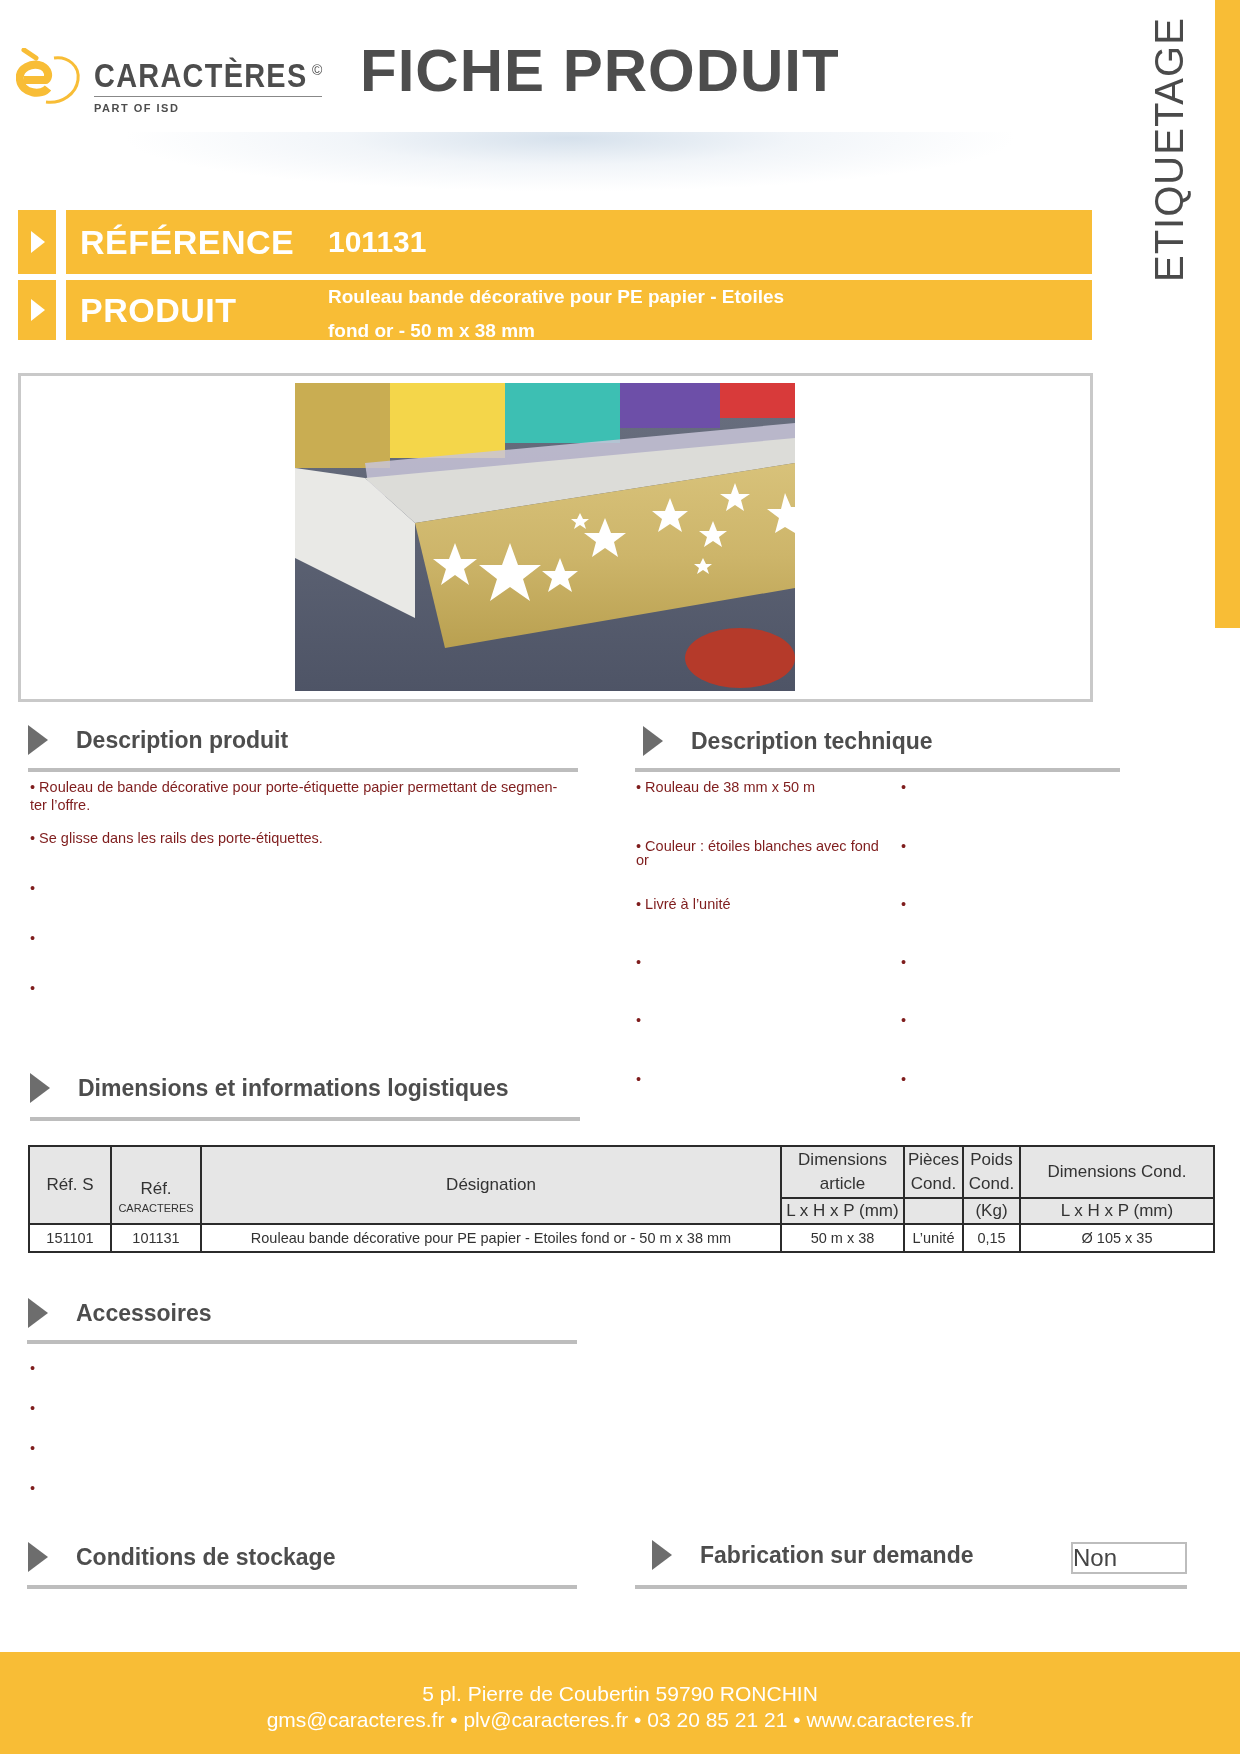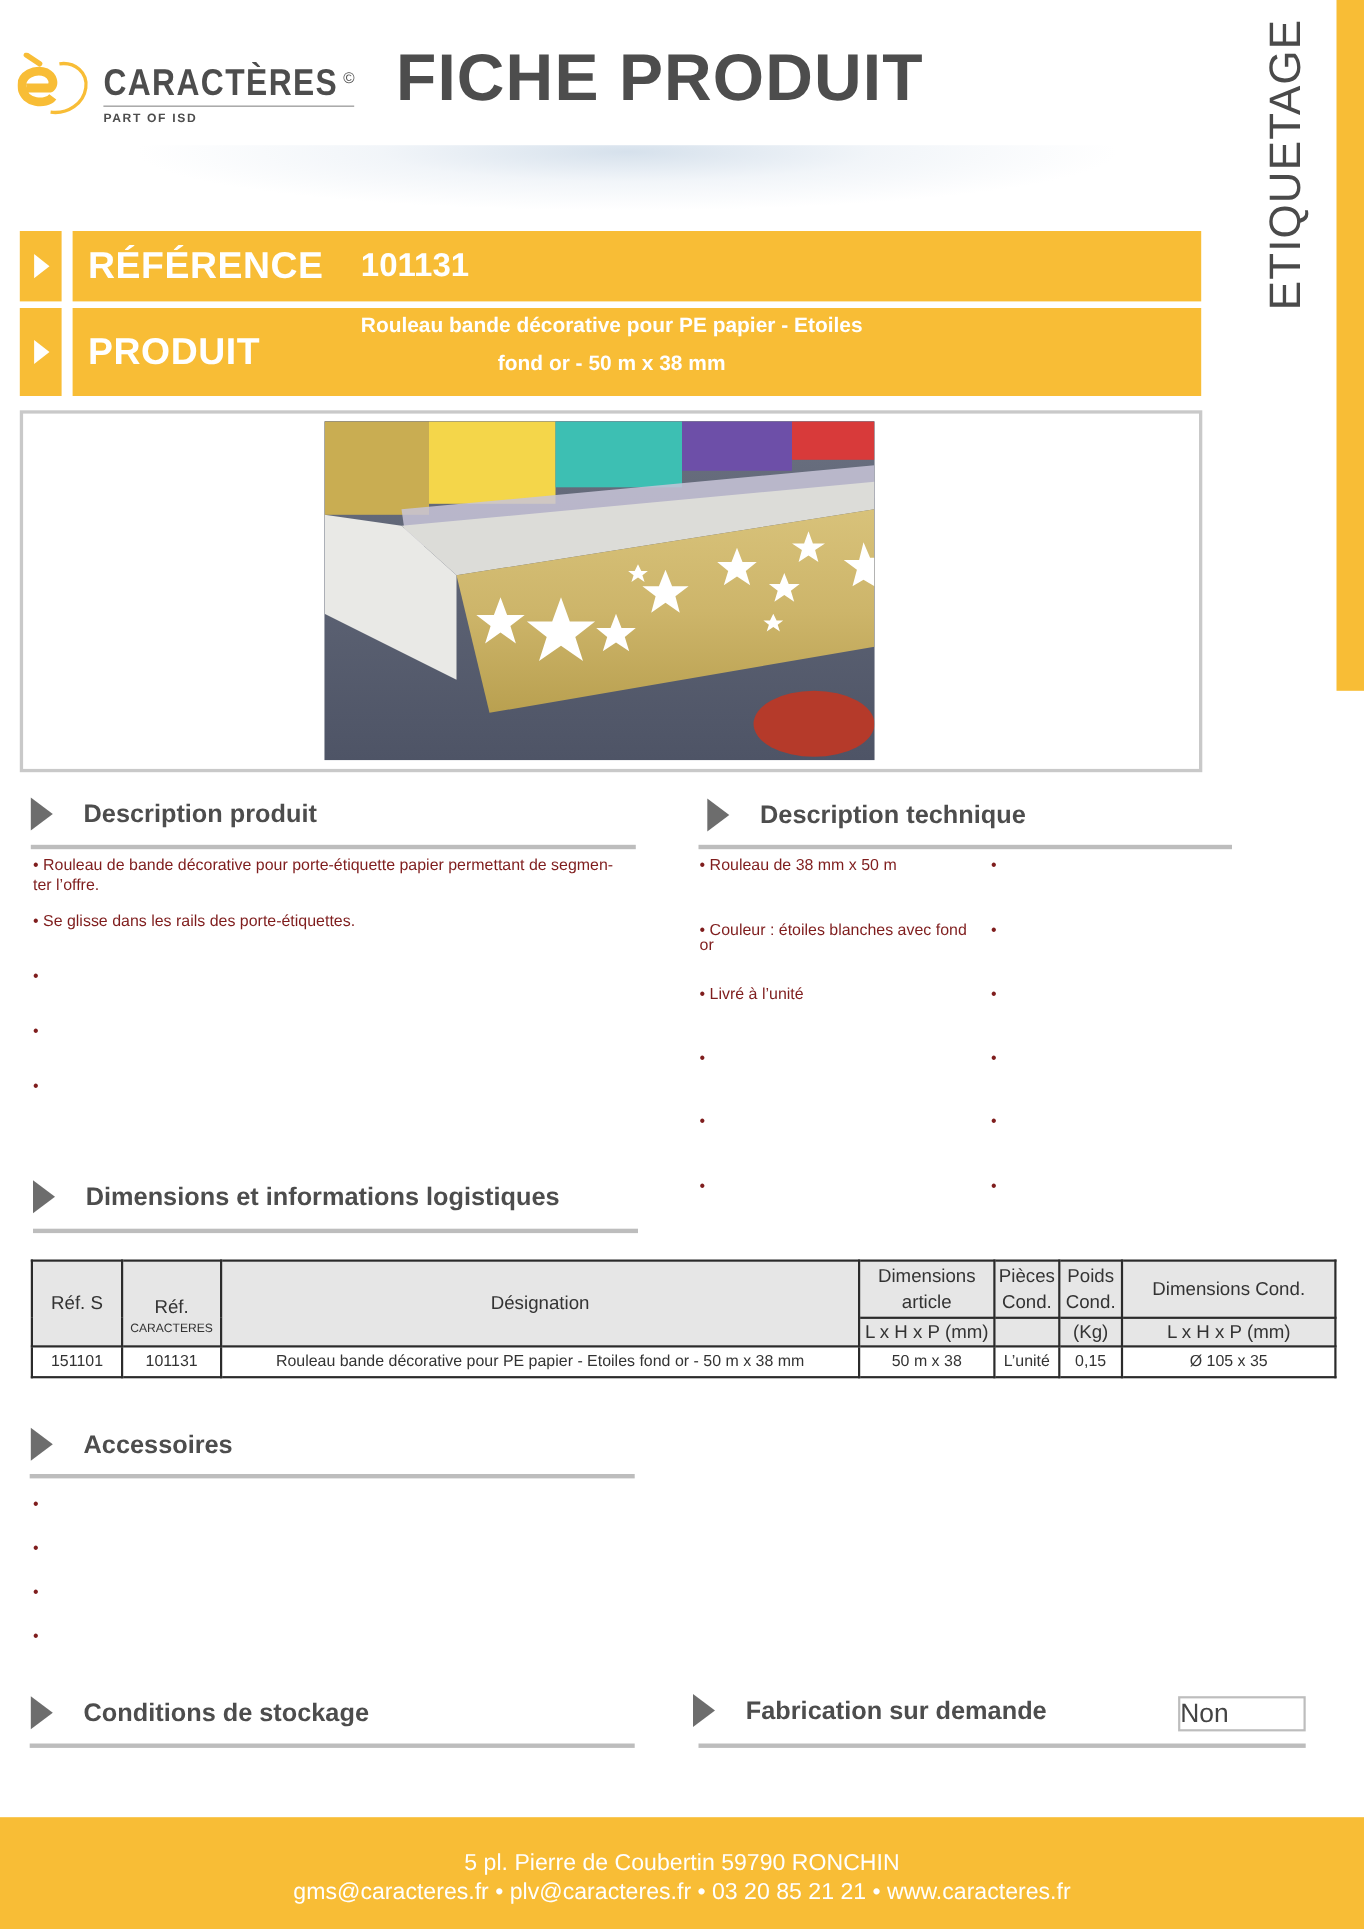--- a/index.html
+++ b/index.html
@@ -26,21 +26,21 @@
 
   
   .ybar { position: absolute; left: 18px; width: 1074px; }
   .ybar .tab { position: absolute; left: 0; top: 0; width: 38px; height: 100%; background: #f8bd36; }
   .ybar .tab::after { content: ""; position: absolute; left: 13px; top: 50%; margin-top: -11px; border-left: 14px solid #fff; border-top: 11px solid transparent; border-bottom: 11px solid transparent; }
   .ybar .body { position: absolute; left: 48px; top: 0; right: 0; height: 100%; background: #f8bd36; }
   .ybar .lbl { position: absolute; left: 14px; top: 50%; transform: translateY(-50%); font-size: 34px; font-weight: bold; color: #fff; letter-spacing: 0.5px; }
   .ybar .val { position: absolute; left: 262px; color: #fff; font-size: 30px; font-weight: bold; }
   .bar-ref { top: 210px; height: 64px; }
   .bar-ref .val { top: 50%; transform: translateY(-50%); }
-  .bar-prod { top: 280px; height: 80px; text-align: center; }
+  .bar-prod { top: 280px; height: 60px; }
   .bar-prod .val { top: 0; line-height: 34px; font-size: 19px; }
 
   
   .img-frame { position: absolute; left: 18px; top: 373px; width: 1075px; height: 329px; border: 3px solid #c9c9c9; background: #fff; }
   .product-img { position: absolute; left: 274px; top: 7px; width: 500px; height: 308px; overflow: hidden; background: #5c6273; }
 
   
   .sec { position: absolute; }
   .sec .tri { position: absolute; left: 0; top: 50%; margin-top: -15px; border-left: 20px solid #6d6d6d; border-top: 15px solid transparent; border-bottom: 15px solid transparent; }
   .sec .title { position: absolute; left: 48px; top: 50%; transform: translateY(-50%); font-size: 23px; font-weight: bold; color: #4d4d4d; white-space: nowrap; }
@@ -252,21 +252,21 @@
 <div class="bullet" style="left:30px; top:1400px;">•</div>
 <div class="bullet" style="left:30px; top:1440px;">•</div>
 <div class="bullet" style="left:30px; top:1480px;">•</div>
 
 <div class="sec" style="left:28px; top:1537px; width:540px; height:40px;">
   <div class="tri"></div>
   <div class="title">Conditions de stockage</div>
 </div>
 <div class="rule" style="left:27px; top:1585px; width:550px;"></div>
 
-<div class="sec" style="left:630px; top:1535px; width:420px; height:40px;">
+<div class="sec" style="left:652px; top:1535px; width:420px; height:40px;">
   <div class="tri"></div>
   <div class="title">Fabrication sur demande</div>
 </div>
 <div class="non-box">Non</div>
 <div class="rule" style="left:635px; top:1585px; width:552px;"></div>
 
 <div class="footer">
   <div class="l1">5 pl. Pierre de Coubertin 59790 RONCHIN</div>
   <div class="l2">gms@caracteres.fr • plv@caracteres.fr • 03 20 85 21 21 • www.caracteres.fr</div>
 </div>

